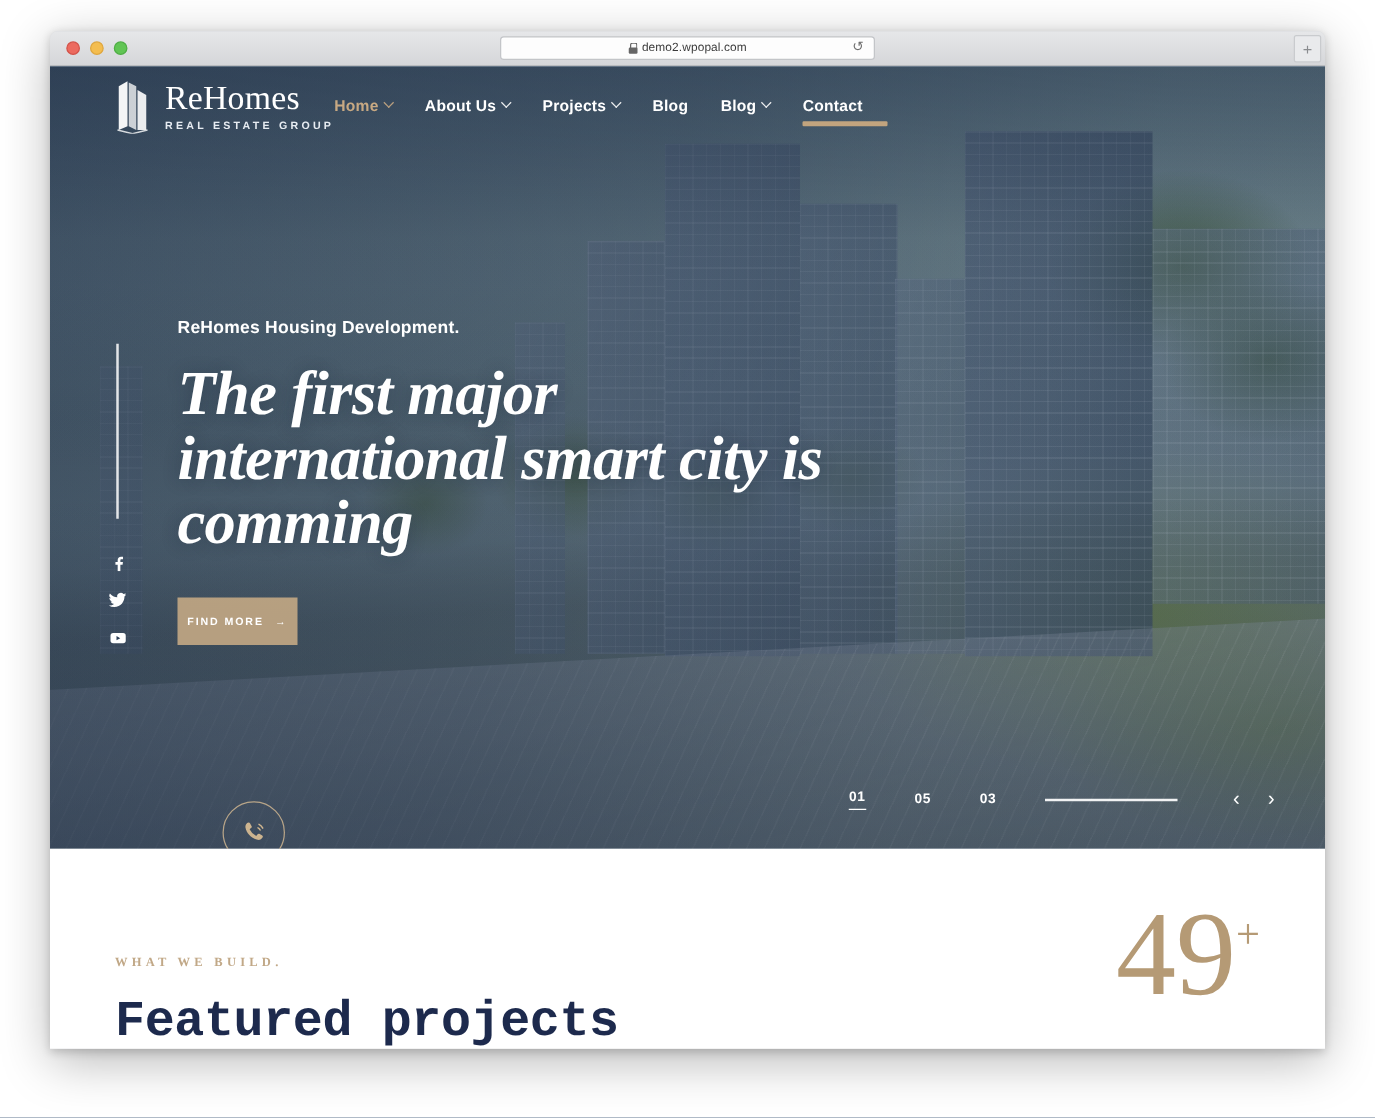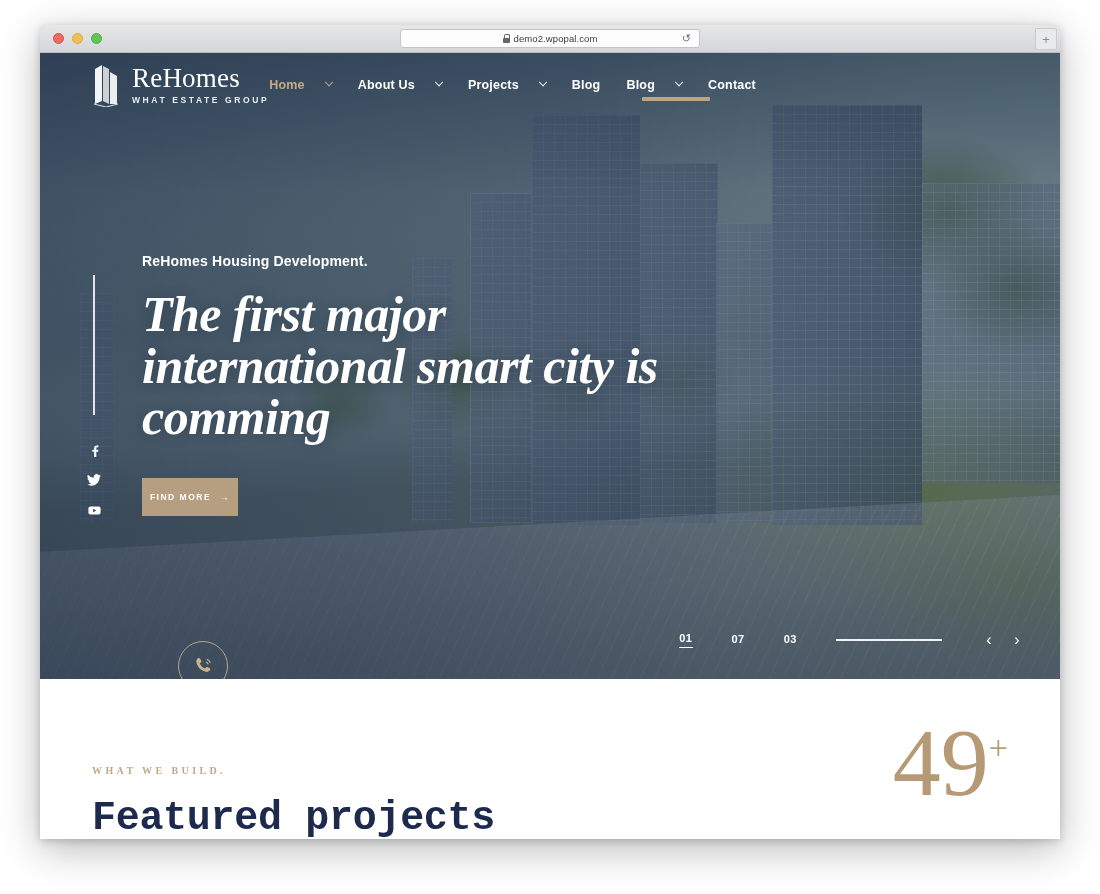--- a/index.html
+++ b/index.html
@@ -232,21 +232,21 @@
     color: #e7ecf2;
     letter-spacing: 2.6px;
     font-weight: 700;
     margin-top: 4px;
   }
 
   .main-nav { display: flex; align-items: center; gap: 26px; }
   .nav-item {
     display: flex;
     align-items: center;
-    gap: 21px;
+    gap: 5px;
     font-size: 12.5px;
     font-weight: 700;
     color: #ffffff;
     letter-spacing: 0.2px;
     white-space: nowrap;
   }
   .nav-item.active { color: #c8a983; }
   .caret {
     display: inline-block;
     width: 6px; height: 6px;
@@ -507,21 +507,21 @@
       <div class="site-header">
         <div class="logo">
           <svg class="logo-mark" viewBox="0 0 28 44">
             <path d="M3 6 L10 2 L10 38 L3 41 Z" fill="#ffffff" opacity="0.95"></path>
             <path d="M11 3 L17 6 L17 41 L11 38 Z" fill="#ffffff" opacity="0.75"></path>
             <path d="M18 9 L25 13 L25 41 L18 41 Z" fill="#ffffff" opacity="0.9"></path>
             <path d="M2 41 L14 44 L26 41" fill="none" stroke="#ffffff" stroke-width="1.1" opacity="0.8"></path>
           </svg>
           <div class="logo-text">
             <span class="logo-name">ReHomes</span>
-            <span class="logo-sub">WHAT ESTATE GROUP</span>
+            <span class="logo-sub">REAL ESTATE GROUP</span>
           </div>
         </div>
 
         <nav class="main-nav">
           <a class="nav-item active">
             <span>Home</span>
             <i class="caret"></i>
           </a>
           <a class="nav-item">
             <span>About Us</span>
@@ -580,21 +580,21 @@
           <svg viewBox="0 0 24 24" width="24" height="24">
             <path d="M7.6 4.2c.5-.3 1.1-.1 1.4.4l1.3 2.3c.3.5.15 1.1-.3 1.4l-1 .7c-.2.15-.27.4-.18.63a10 10 0 0 0 4.9 4.9c.23.1.5.03.64-.17l.7-1c.32-.45.92-.6 1.4-.3l2.3 1.3c.5.3.68.9.4 1.4-.8 1.5-2.4 2.4-4 2.1-4.9-.9-8.9-4.9-9.8-9.8-.3-1.6.6-3.2 2.1-4z" fill="currentColor"></path>
             <path d="M16.2 5.5a6.2 6.2 0 0 1 3 3" fill="none" stroke="currentColor" stroke-width="1.2" stroke-linecap="round"></path>
             <path d="M15.4 8.3a3.4 3.4 0 0 1 1.7 1.7" fill="none" stroke="currentColor" stroke-width="1.2" stroke-linecap="round"></path>
           </svg>
         </div>
       </div>
 
       <div class="slider-nav">
         <span class="slide-num active">01</span>
-        <span class="slide-num">07</span>
+        <span class="slide-num">05</span>
         <span class="slide-num">03</span>
         <span class="slide-track"></span>
         <span class="arrow-btn">‹</span>
         <span class="arrow-btn">›</span>
       </div>
 
     </div>
 
     <div class="featured">
       <div class="featured-eyebrow">WHAT WE BUILD.</div>

